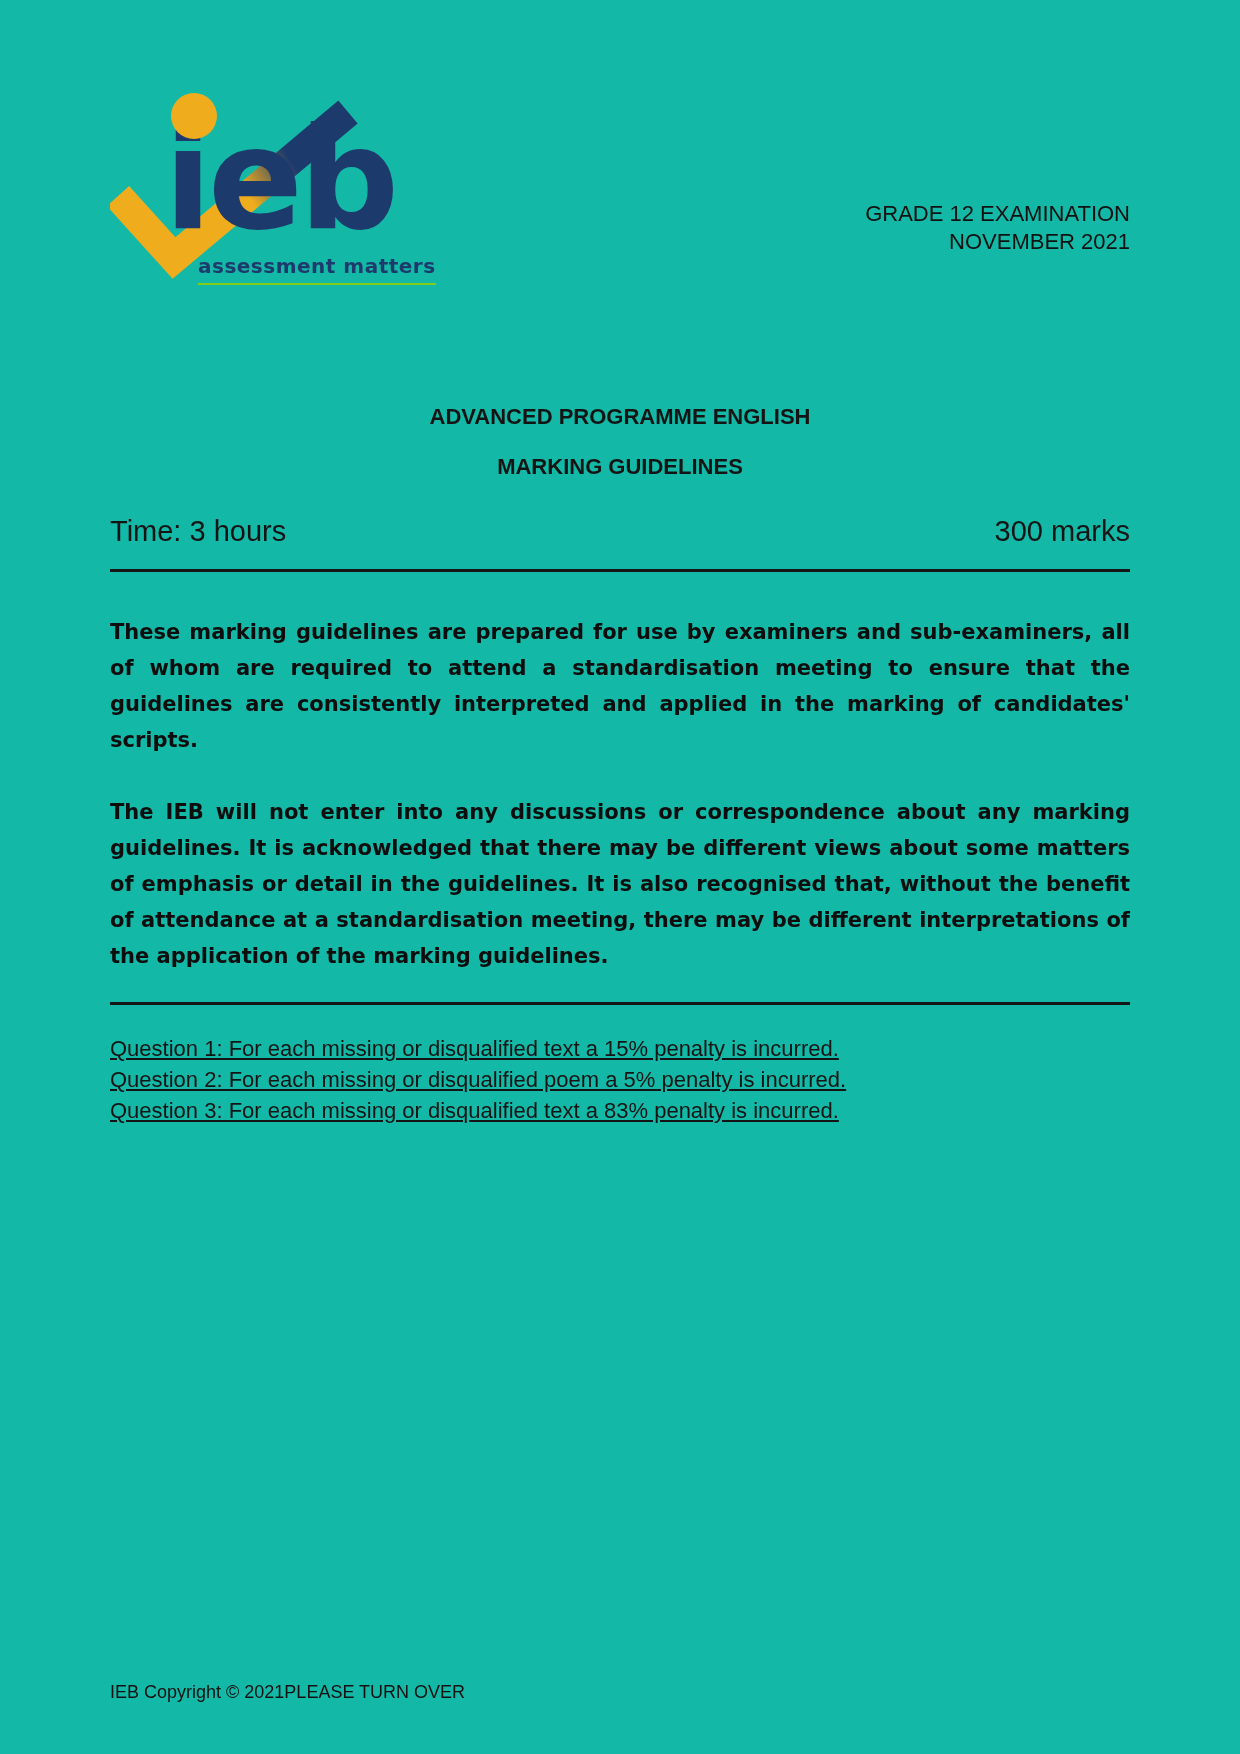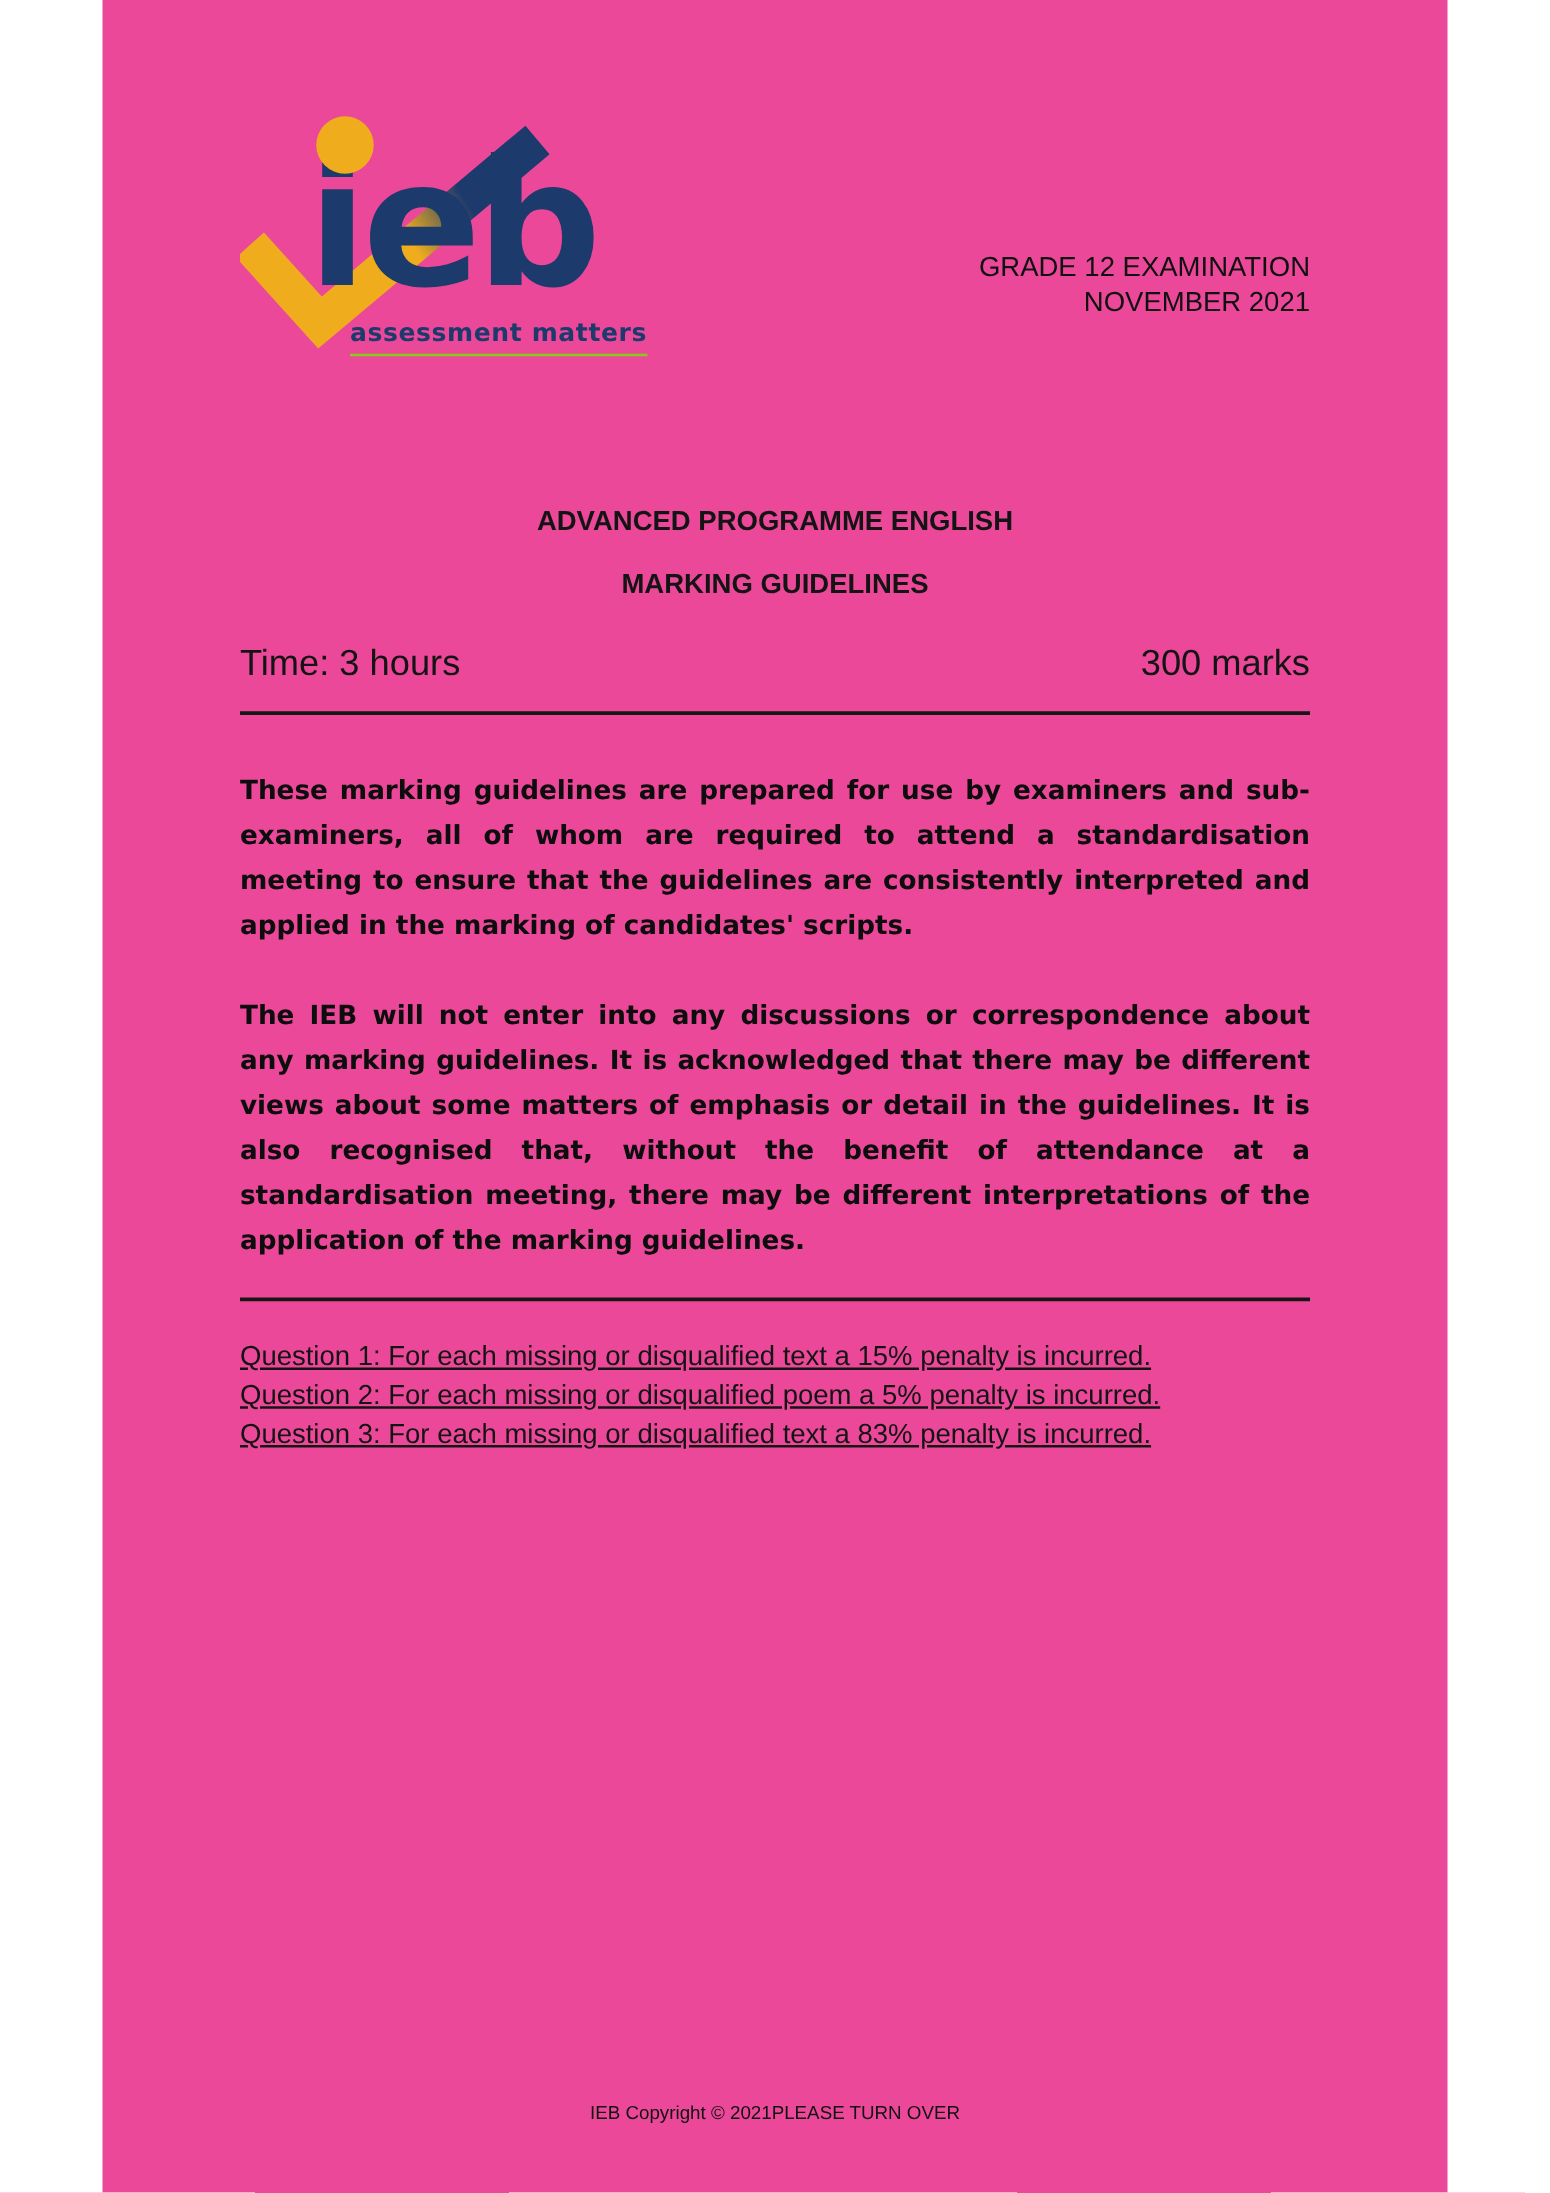--- a/index.html
+++ b/index.html
@@ -1,21 +1,21 @@
 <!DOCTYPE html>
 <html><head>
 <meta charset="utf-8">
 <style>
   html, body { margin: 0; padding: 0; background: #ffffff; }
   .page {
     position: relative;
-    width: 1076px;
+    width: 1240px;
     height: 1754px;
     margin: 0 auto;
-    background: #ec4899;
+    background: #14b8a6;
     box-sizing: border-box;
     padding: 78px 110px 0 110px;
     font-family: "Liberation Sans", sans-serif;
     color: #141414;
     overflow: hidden;
   }
   
   .top-row { position: relative; height: 212px; }
   .logo { position: relative; width: 300px; height: 212px; }
   .logo svg { position: absolute; top: 0; left: 0; }
@@ -95,22 +95,22 @@
     line-height: 31px;
     text-decoration: underline;
   }
   
   .footer {
     position: absolute;
     left: 110px;
     right: 110px;
     top: 1682px;
     display: flex;
-    justify-content: center;
-    font-size: 15px;
+    justify-content: flex-start;
+    font-size: 18px;
     color: #111111;
   }
 </style>
 </head>
 <body>
 
 <div class="page">
 
   <div class="top-row">
 

